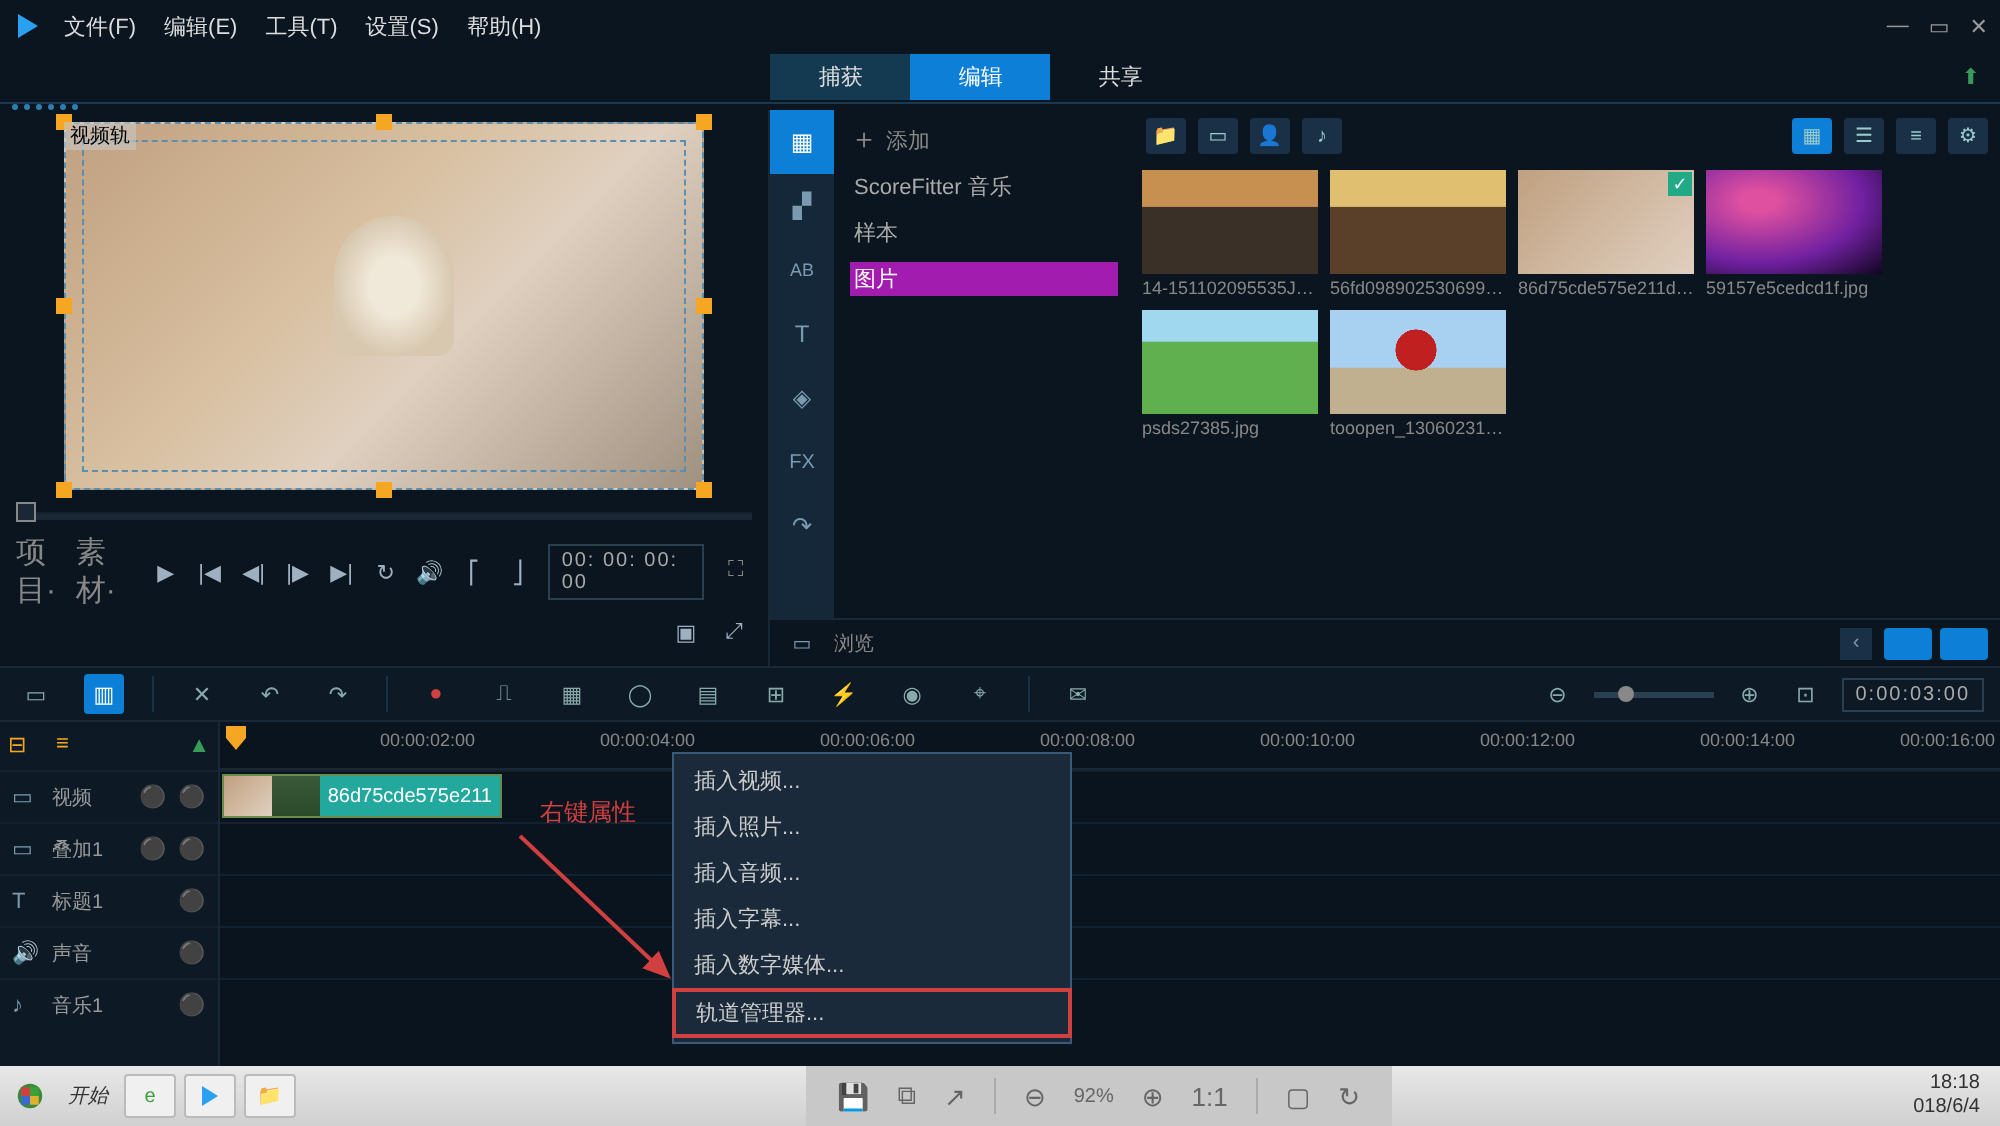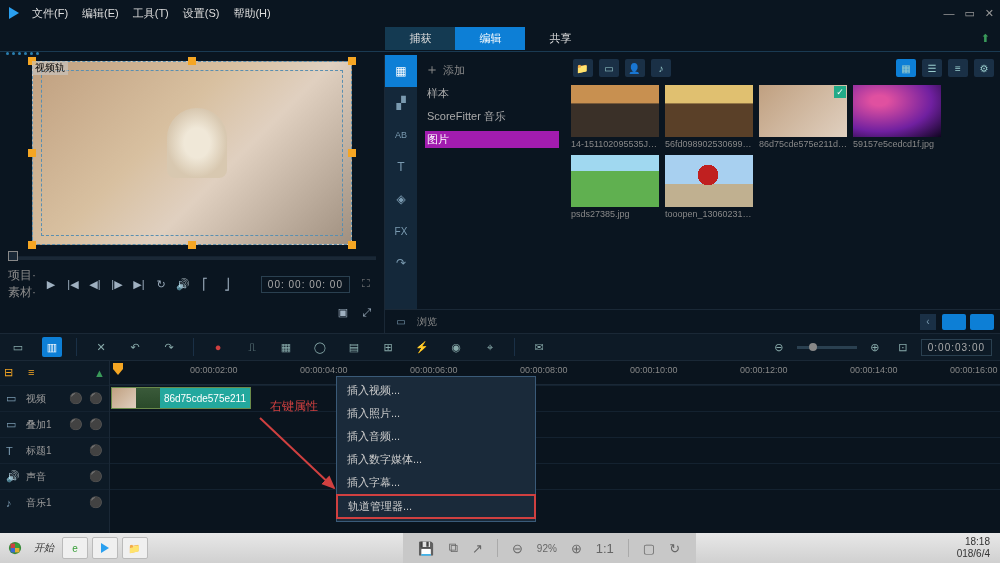--- a/index.html
+++ b/index.html
@@ -26,21 +26,21 @@
 .previmg-inner::before { content:''; position:absolute; inset:8px; border:1px dashed #5a8fb0; }
 .previmg-inner::after { content:''; position:absolute; left:42%; top:25%; width:60px; height:70px; background:radial-gradient(ellipse at center,#f0e8d8 30%,#d8c8b0 70%); border-radius:30px 30px 8px 8px; }
 .handle { position:absolute; width:8px; height:8px; background:#f5a623; }
 .h-tl{top:-4px;left:-4px}.h-tr{top:-4px;right:-4px}.h-bl{bottom:-4px;left:-4px}.h-br{bottom:-4px;right:-4px}
 .h-tm{top:-4px;left:calc(50% - 4px)}.h-bm{bottom:-4px;left:calc(50% - 4px)}
 .h-ml{left:-4px;top:calc(50% - 4px)}.h-mr{right:-4px;top:calc(50% - 4px)}
 .playbar { height:10px; margin:8px 0 4px; position:relative; }
 .playbar .track { height:4px; background:#1a2836; position:relative; top:3px; }
 .playbar .thumb { position:absolute; left:0; top:-2px; width:10px; height:10px; border:1px solid #888; background:#1a2836; }
 .controls { display:flex; align-items:center; gap:6px; }
-.ctrlcol { display:flex; flex-direction:column; font-size:12px; color:#888; }
+.ctrlcol { display:flex; flex-direction:row; font-size:15px; color:#888; }
 .ctrlbtns { display:flex; gap:4px; align-items:center; }
 .cbtn { width:18px; height:18px; display:flex; align-items:center; justify-content:center; color:#9fb0c0; cursor:pointer; }
 .timecode { margin-left:auto; border:1px solid #2a4050; padding:2px 6px; font-size:10px; letter-spacing:1px; color:#aaa; }
 .spread { width:14px; height:14px; margin-left:6px; color:#888; cursor:pointer; }
 .library { flex:1; display:flex; flex-direction:column; border-left:1px solid #1a2836; }
 .libhead { display:flex; }
 .libside { width:32px; background:#14283a; display:flex; flex-direction:column; }
 .sideicon { width:32px; height:32px; display:flex; align-items:center; justify-content:center; color:#7a9ab0; cursor:pointer; font-size:12px; }
 .sideicon.active { background:#0d7fd6; color:#fff; }
 .libtree { width:150px; padding:6px 8px; display:flex; flex-direction:column; gap:6px; font-size:11px; }
@@ -197,22 +197,22 @@
         <div class="sideicon">T</div>
         <div class="sideicon">◈</div>
         <div class="sideicon" style="font-size:10px">FX</div>
         <div class="sideicon">↷</div>
       </div>
       <div class="libtree">
         <div class="adder">
             <span style="font-size:14px">＋</span>
             <span>添加</span>
           </div>
+        <div class="treeitem">ScoreFitter 音乐</div>
         <div class="treeitem">样本</div>
-        <div class="treeitem">ScoreFitter 音乐</div>
         <div class="treeitem sel">图片</div>
       </div>
       <div class="thumbs">
         <div class="thumbbar">
           <span class="tb">📁</span>
           <span class="tb">▭</span>
           <span class="tb">👤</span>
           <span class="tb">♪</span>
           <div style="flex:1"></div>
           <span class="tb active">▦</span>
@@ -353,22 +353,22 @@
     <div class="track"></div>
     <div class="track"></div>
     <div class="track"></div>
   </div>
 </div>
 
 <div class="ctxmenu">
   <div class="mi">插入视频...</div>
   <div class="mi">插入照片...</div>
   <div class="mi">插入音频...</div>
+  <div class="mi">插入字幕...</div>
   <div class="mi">插入数字媒体...</div>
-  <div class="mi">插入字幕...</div>
   <div class="mi highlight">轨道管理器...</div>
 </div>
 <div class="annotation">右键属性</div>
 <svg class="arrow" width="90" height="90">
     <defs>
       <marker id="ah" markerWidth="8" markerHeight="8" refX="6" refY="3" orient="auto">
         <polygon points="0,0 7,3 0,6" fill="#d04040"></polygon>
       </marker>
     </defs>
     <line x1="4" y1="4" x2="78" y2="74" stroke="#d04040" stroke-width="2" marker-end="url(#ah)"></line>

